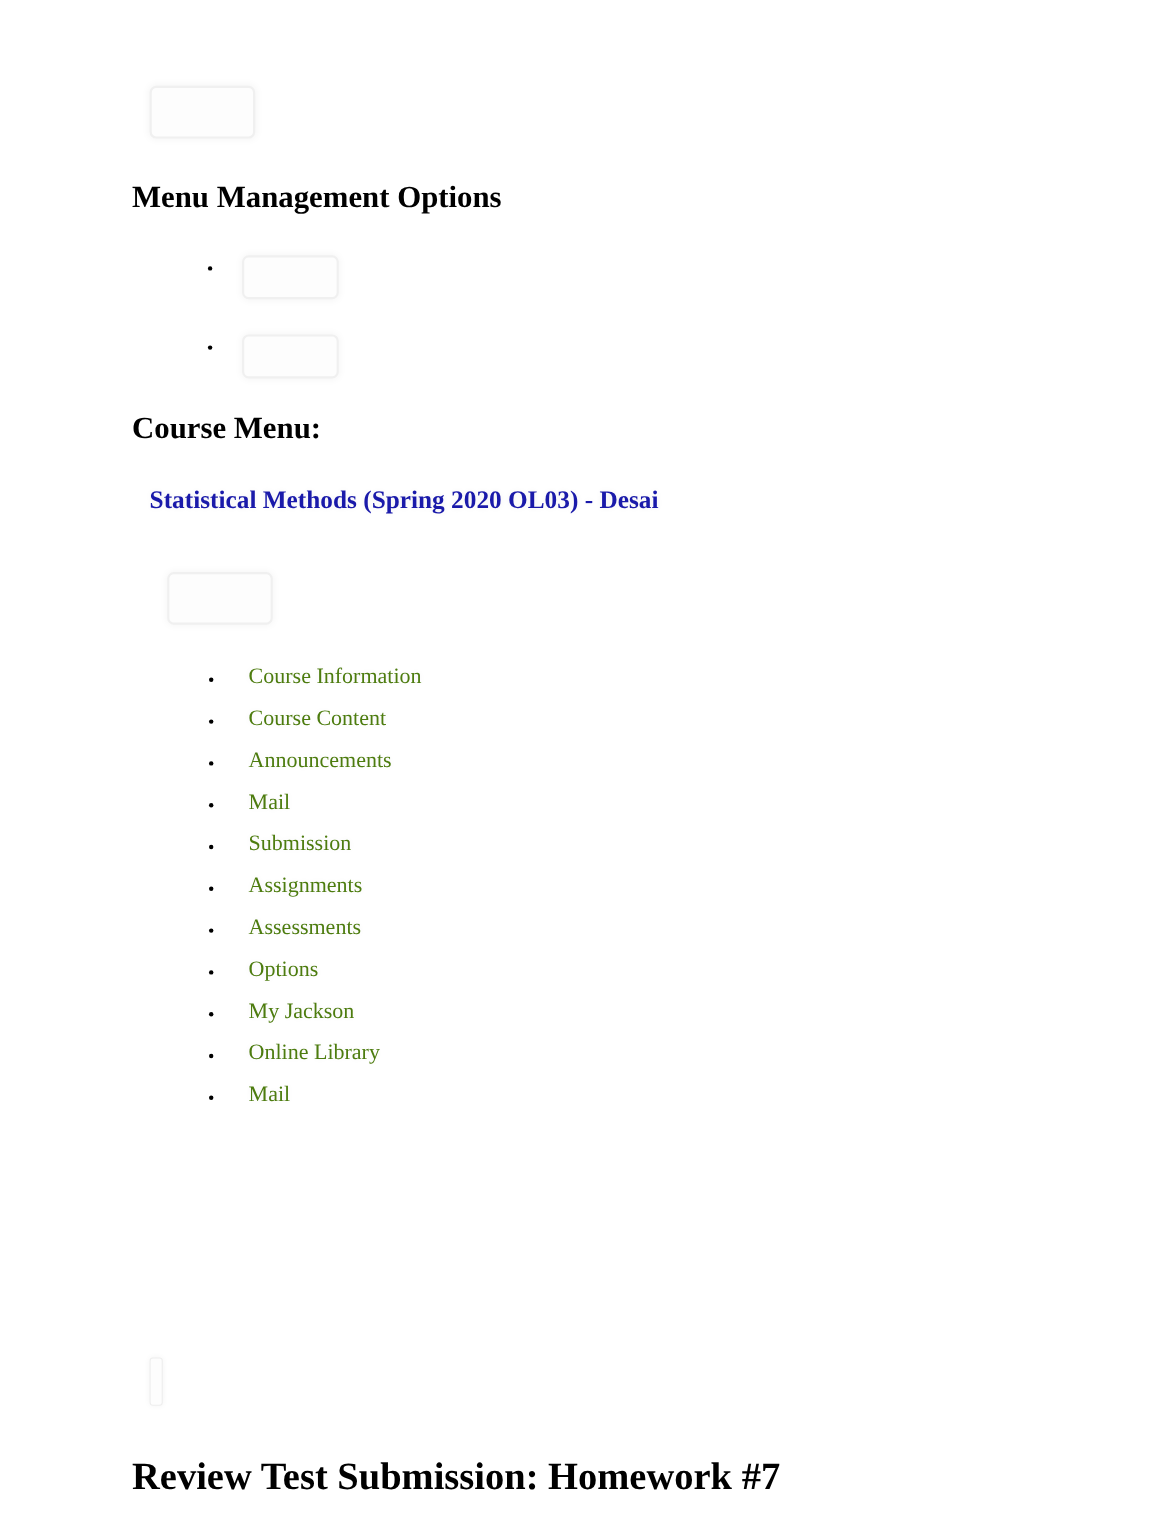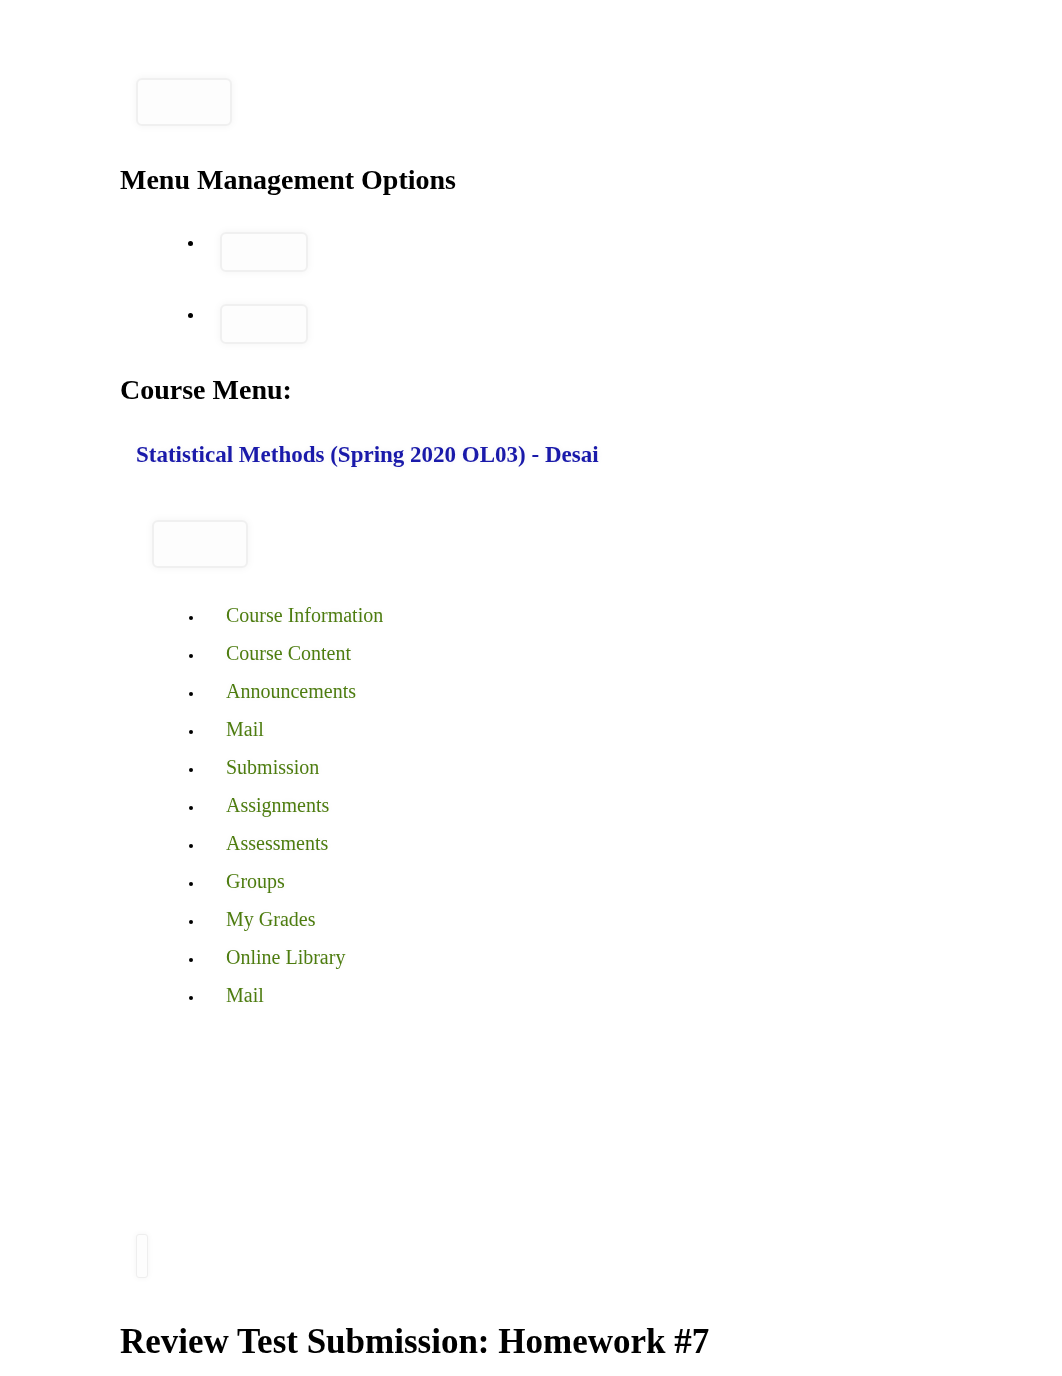--- a/index.html
+++ b/index.html
@@ -138,22 +138,22 @@
 </div>
 
 <ul class="course-nav">
   <li><a href="#">Course Information</a></li>
   <li><a href="#">Course Content</a></li>
   <li><a href="#">Announcements</a></li>
   <li><a href="#">Mail</a></li>
   <li><a href="#">Submission</a></li>
   <li><a href="#">Assignments</a></li>
   <li><a href="#">Assessments</a></li>
-  <li><a href="#">Groups</a></li>
-  <li><a href="#">My Grades</a></li>
+  <li><a href="#">Options</a></li>
+  <li><a href="#">My Jackson</a></li>
   <li><a href="#">Online Library</a></li>
   <li><a href="#">Mail</a></li>
 </ul>
 
 <div class="spacer"></div>
 
 <span class="toggle-tab"></span>
 
 <h1 class="page-title">Review Test Submission: Homework #7</h1>
 

